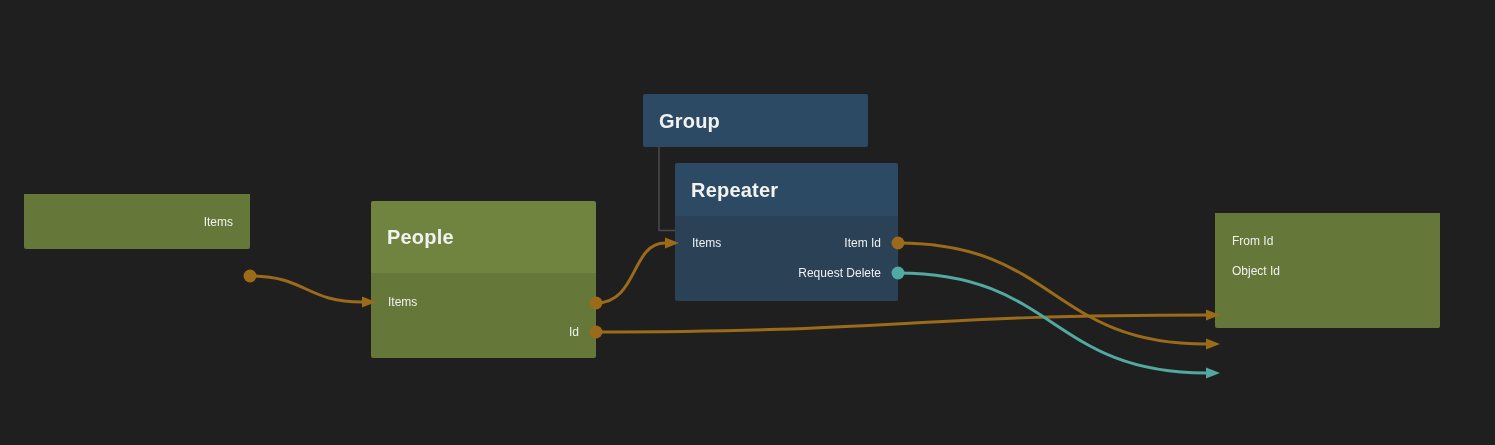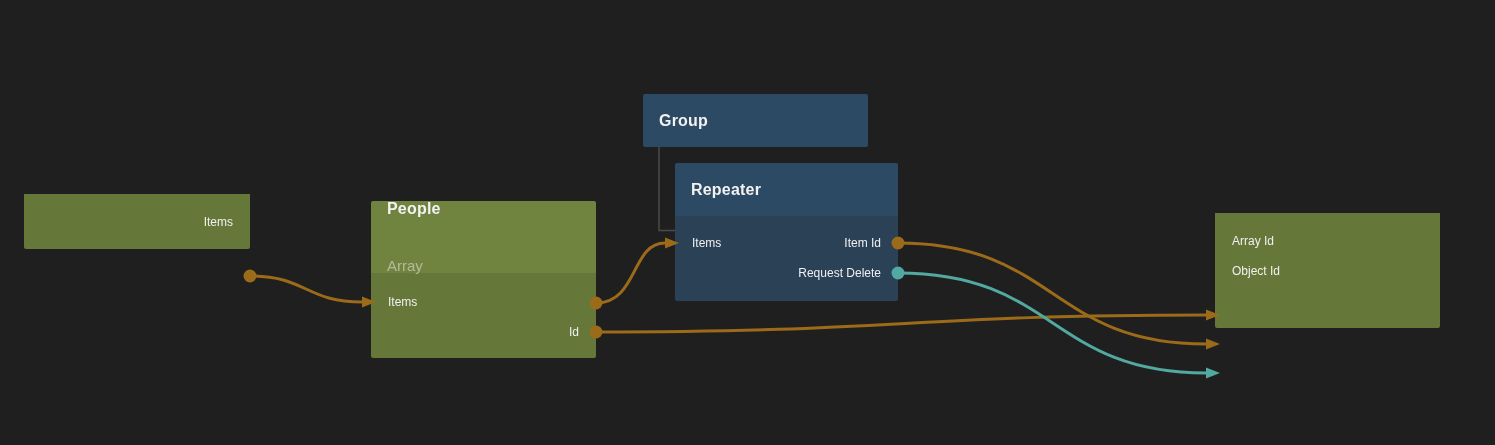--- a/index.html
+++ b/index.html
@@ -16,21 +16,21 @@
   }
   .node{position:absolute; border-radius:2px; z-index:1;}
   .node .hdr{display:flex; flex-direction:column; justify-content:center;
     padding:0 16px; border-radius:2px 2px 0 0;}
   .node .bod{border-radius:0 0 2px 2px; box-sizing:border-box;}
   .node.green .hdr{background:var(--green-header);}
   .node.green .bod{background:var(--green-body);}
   .node.blue .hdr{background:var(--blue-header);}
   .node.blue .bod{background:var(--blue-body);}
   .node.headeronly .hdr{border-radius:2px;}
-  .title{font-size:16px; font-weight:600; color:var(--title-color);
+  .title{font-size:20px; font-weight:600; color:var(--title-color);
     line-height:22px; letter-spacing:.2px;}
   .subtitle{font-size:15px; font-weight:400; color:var(--subtitle-color); line-height:20px;}
   .row{height:30px; display:flex; align-items:center; padding:0 17px;
     font-size:12px; color:var(--port-color);}
   .row .pr{margin-left:auto;}
   #wires{position:absolute; left:0; top:0; width:1495px; height:445px;
     z-index:2; pointer-events:none;}
   .w-orange{stroke:var(--wire-orange); stroke-width:3; fill:none;}
   .w-teal{stroke:var(--wire-teal); stroke-width:3; fill:none;}
   .d-orange{fill:var(--wire-orange);}
@@ -46,21 +46,20 @@
     <div class="bod" style="height:55px; padding-top:13px;">
       <div class="row">
         <span class="pr">Items</span>
       </div>
     </div>
   </div>
 
   <div class="node green" style="left:371px; top:201px; width:225px;">
     <div class="hdr" style="height:72px;gap:36px;">
       <div class="title">People</div>
-      <div class="subtitle">Array</div>
     </div>
     <div class="bod" style="height:85px; padding-top:14px;">
       <div class="row">
         <span>Items</span>
       </div>
       <div class="row">
         <span class="pr">Id</span>
       </div>
     </div>
   </div>
@@ -82,21 +81,21 @@
       </div>
       <div class="row">
         <span class="pr">Request Delete</span>
       </div>
     </div>
   </div>
 
   <div class="node green" style="left:1215px; top:213px; width:225px;">
     <div class="bod" style="height:115px; padding-top:13px;">
       <div class="row">
-        <span>Array Id</span>
+        <span>From Id</span>
       </div>
       <div class="row">
         <span>Object Id</span>
       </div>
     </div>
   </div>
 
   <svg id="wires" viewBox="0 0 1495 445">
 
     <path class="glink" d="M 659 147 L 659 230.5 L 675 230.5"></path>

